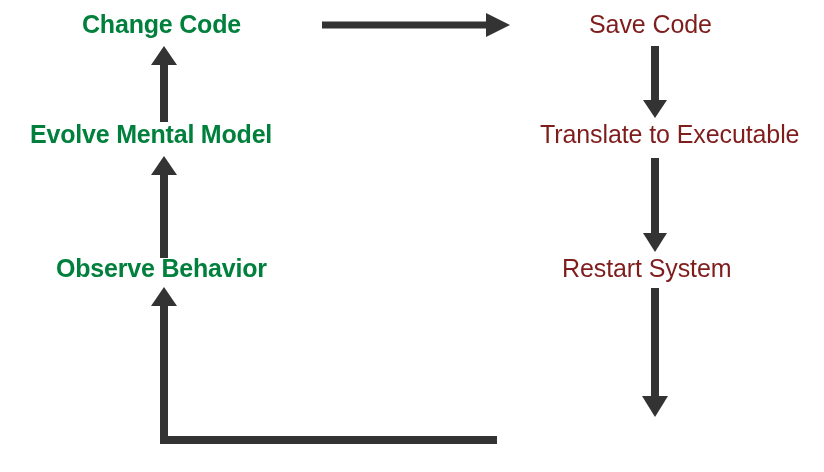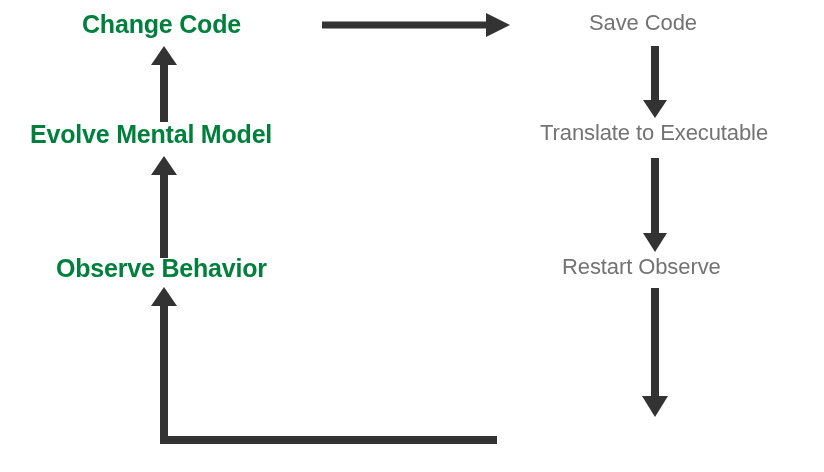--- a/index.html
+++ b/index.html
@@ -20,23 +20,23 @@
     white-space: nowrap;
     line-height: 1;
   }
   .node-left {
     color: #00803c;
     font-weight: bold;
     font-size: 25px;
     letter-spacing: -0.2px;
   }
   .node-right {
-    color: #737373;
+    color: #7f1d1d;
     font-weight: normal;
-    font-size: 22px;
+    font-size: 25px;
     letter-spacing: -0.1px;
   }
   .arrows {
     position: absolute;
     left: 0;
     top: 0;
     width: 824px;
     height: 472px;
     pointer-events: none;
   }
@@ -87,16 +87,16 @@
   <div class="node node-left" style="left:82px; top:12px;">Change Code</div>
 
   <div class="node node-left" style="left:30px; top:122px;">Evolve Mental Model</div>
 
   <div class="node node-left" style="left:56px; top:256px;">Observe Behavior</div>
 
   <div class="node node-right" style="left:589px; top:12px;">Save Code</div>
 
   <div class="node node-right" style="left:516px; top:122px;margin-left:24px;">Translate to Executable</div>
 
-  <div class="node node-right" style="left:562px; top:256px;">Restart Observe</div>
+  <div class="node node-right" style="left:562px; top:256px;">Restart System</div>
 
 
 </div>
 
 </body></html>

